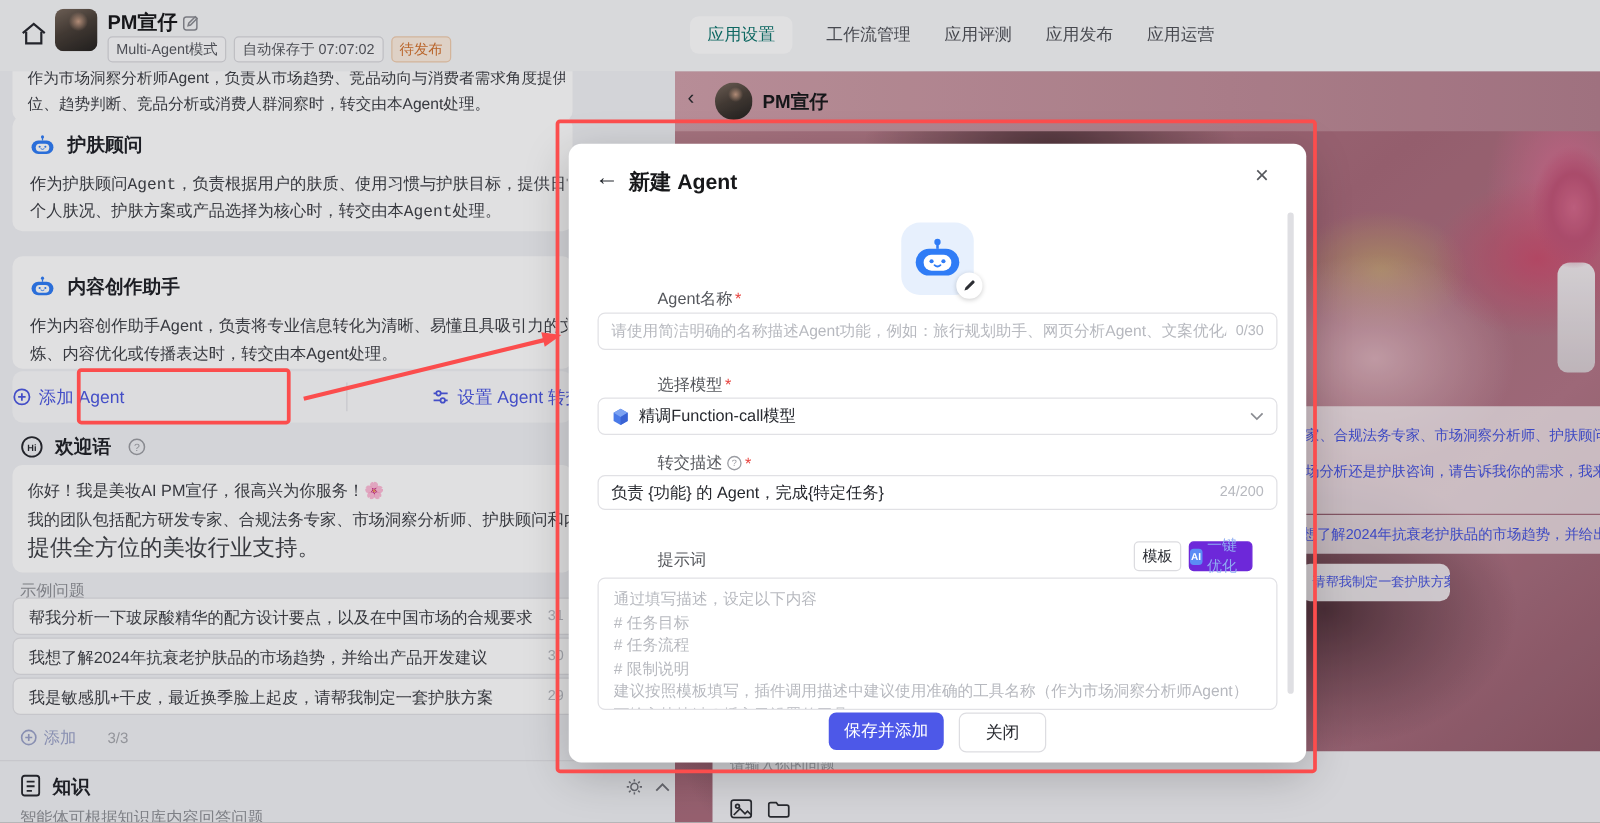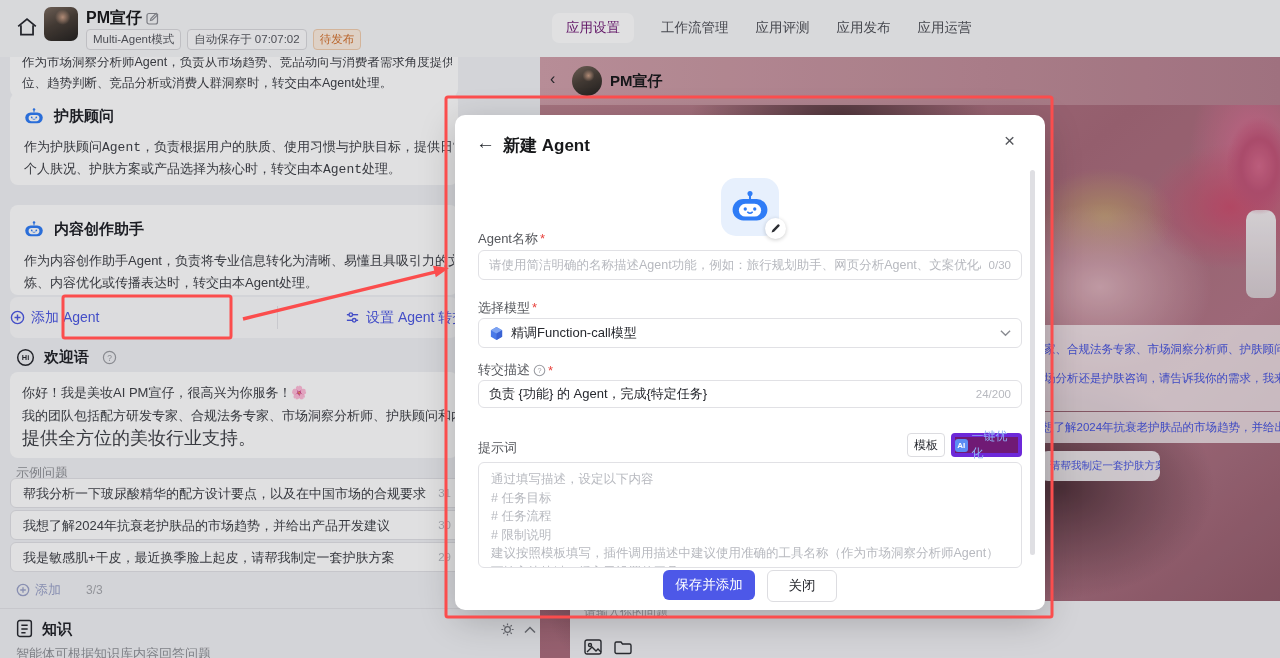--- a/index.html
+++ b/index.html
@@ -8,21 +8,21 @@
   .abs{position:absolute;}
   .clip{white-space:nowrap;overflow:hidden;}
   
   .header{left:0;top:0;width:1280px;height:57px;background:#f6f7f9;z-index:2;}
   .app-title{font-size:16px;font-weight:bold;color:#17181a;}
   .badge{display:inline-flex;align-items:center;height:19px;padding:0 6px;border:1px solid #d9d9dd;
          border-radius:4px;background:rgba(255,255,255,.65);color:#55575e;font-size:11.5px;margin-right:6px;}
   .badge.orange{background:#fdeee0;border-color:#f0cdae;color:#d3722e;}
   .tabs{display:flex;align-items:center;gap:27px;height:30px;}
   .tab{font-size:13.5px;color:#505258;cursor:pointer;white-space:nowrap;}
-  .tab.active{background:rgba(255,255,255,.95);color:#701a75;padding:6px 14px;border-radius:7px;font-weight:500;}
+  .tab.active{background:rgba(255,255,255,.95);color:#0f766e;padding:6px 14px;border-radius:7px;font-weight:500;}
   
   .lpanel{left:0;top:57px;width:540px;height:601px;background:#f1f2f5;overflow:hidden;z-index:2;}
   .card{position:absolute;left:10px;width:448px;background:#fff;border-radius:8px;}
   .ptext{font-size:12.5px;color:#3f4147;line-height:21px;}
   .card-title{font-size:15px;font-weight:bold;color:#1f2127;}
   .blue{color:#4c58e2;}
   .exrow{position:absolute;left:10px;width:452px;height:30px;background:#fff;border:1px solid #e2e2e6;border-radius:6px;box-sizing:border-box;}
   .exrow .t{position:absolute;left:12px;top:6px;right:30px;font-size:13px;color:#3f4147;}
   .exrow .c{position:absolute;right:10px;top:8px;font-size:11.5px;color:#b9bbc1;}
   .gray-label{font-size:13px;color:#8f9197;}
@@ -38,21 +38,21 @@
       radial-gradient(220px 160px at 520px 430px,#53333c 0%,rgba(83,51,60,0) 70%),
       radial-gradient(260px 200px at 180px 520px,#4e3038 0%,rgba(78,48,56,0) 70%),
       linear-gradient(140deg,#bd8490 0%,#a86a7a 45%,#b27687 70%,#8e5766 100%);}
   .rheader{left:0;top:0;width:740px;height:48px;background:linear-gradient(90deg,#d0a0aa,#c08d99 60%,#b5808f);}
   .bubble{position:absolute;background:rgba(252,252,254,.72);border-radius:10px;color:#4653dd;}
   
   .dim{left:0;top:0;width:1280px;height:658px;background:rgba(16,17,20,.13);z-index:40;}
   
   .modal{left:455px;top:115px;width:590px;height:495px;background:#fff;border-radius:10px;
          box-shadow:0 10px 36px rgba(0,0,0,.22);z-index:100;}
-  .mlabel{font-size:13px;color:#55575c;}
+  .mlabel{font-size:13px;color:#55575c;margin-left:48px;}
   .req{color:#e8433e;margin-left:2px;}
   .minput{position:absolute;left:23px;width:544px;border:1px solid #e1e1e5;border-radius:6px;box-sizing:border-box;
           display:flex;align-items:center;padding:0 10px;background:#fff;}
   .ph{font-size:12.5px;color:#b7b9bf;flex:1;white-space:nowrap;overflow:hidden;}
   .val{font-size:13px;color:#26282e;flex:1;white-space:nowrap;overflow:hidden;}
   .cnt{font-size:11.5px;color:#b7b9bf;margin-left:8px;}
   .mbtn{display:inline-flex;align-items:center;justify-content:center;border-radius:6px;font-size:13.5px;height:30px;cursor:pointer;}
   .taline{font-size:12.5px;color:#b7b9bf;line-height:18.5px;white-space:nowrap;overflow:hidden;}
   .smallbtn{position:absolute;display:flex;align-items:center;justify-content:center;height:24px;border-radius:4px;
             font-size:12px;box-sizing:border-box;cursor:pointer;}
@@ -329,21 +329,21 @@
       </span>
       <span class="req">*</span>
     </div>
     <div class="minput" style="top:265px;height:28px;">
       <span class="val">负责 {功能} 的 Agent，完成{特定任务}</span>
       <span class="cnt">24/200</span>
     </div>
 
     <div class="abs mlabel" style="left:23px;top:324px;">提示词</div>
     <div class="smallbtn" style="left:452px;top:318px;width:38px;border:1px solid #dcdce0;background:#fff;color:#2a2c33;">模板</div>
-    <div class="smallbtn" style="left:496px;top:318px;width:71px;border:4px solid #6d28d9;background:#701a75;gap:4px;">
+    <div class="smallbtn" style="left:496px;top:318px;width:51px;border:1px solid #6d28d9;background:#6d28d9;gap:4px;">
       <span style="display:inline-flex;align-items:center;justify-content:center;width:13px;height:13px;border-radius:3px;
                    background:#5b8cf5;color:#fff;font-size:8px;font-weight:bold;">AI</span>
       <span style="color:#8fadf2;">一键优化</span>
     </div>
     <div class="abs" style="left:23px;top:347px;width:544px;height:106px;border:1px solid #e1e1e5;border-radius:6px;box-sizing:border-box;padding:7px 12px;overflow:hidden;">
       <div class="taline">通过填写描述，设定以下内容</div>
       <div class="taline"># 任务目标</div>
       <div class="taline"># 任务流程</div>
       <div class="taline"># 限制说明</div>
       <div class="taline">建议按照模板填写，插件调用描述中建议使用准确的工具名称（作为市场洞察分析师Agent）</div>

